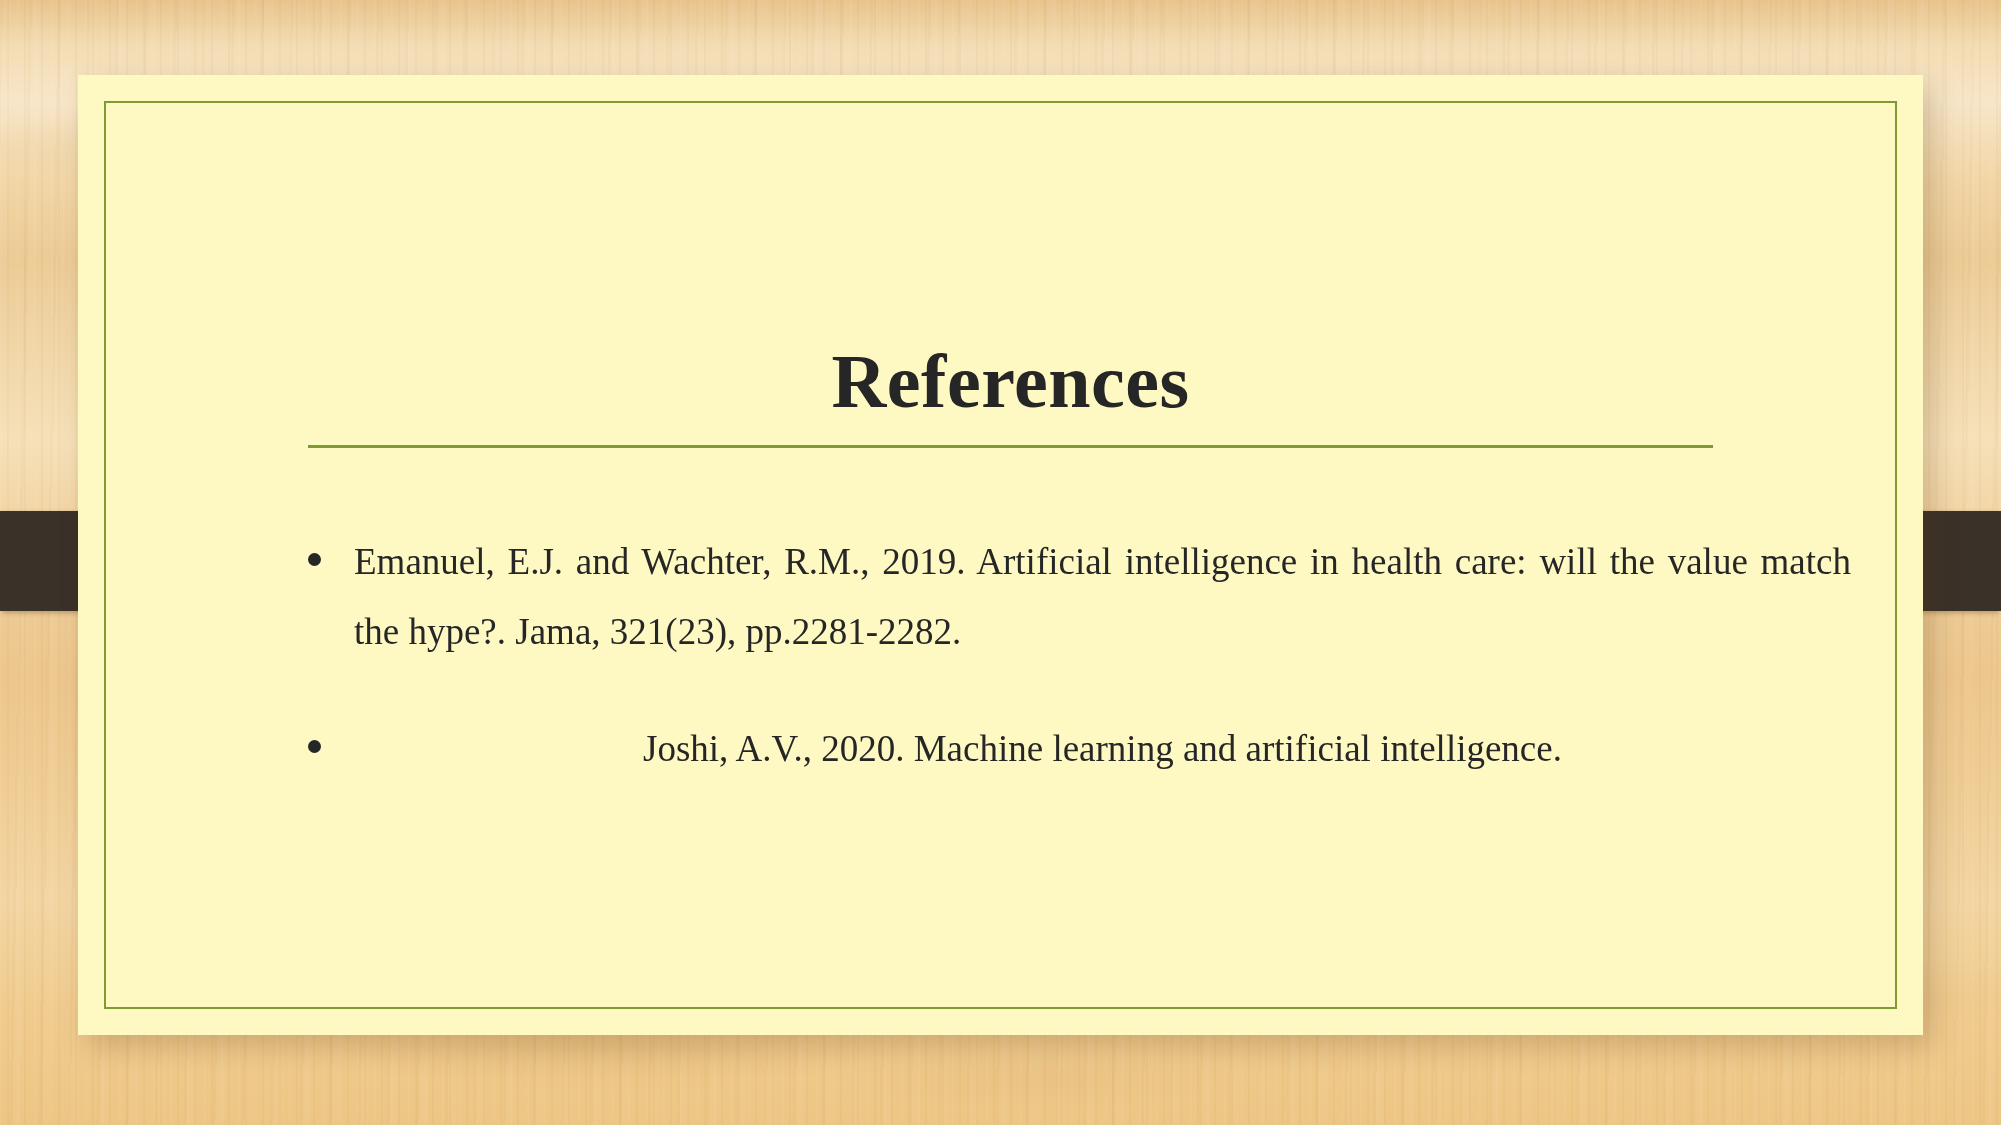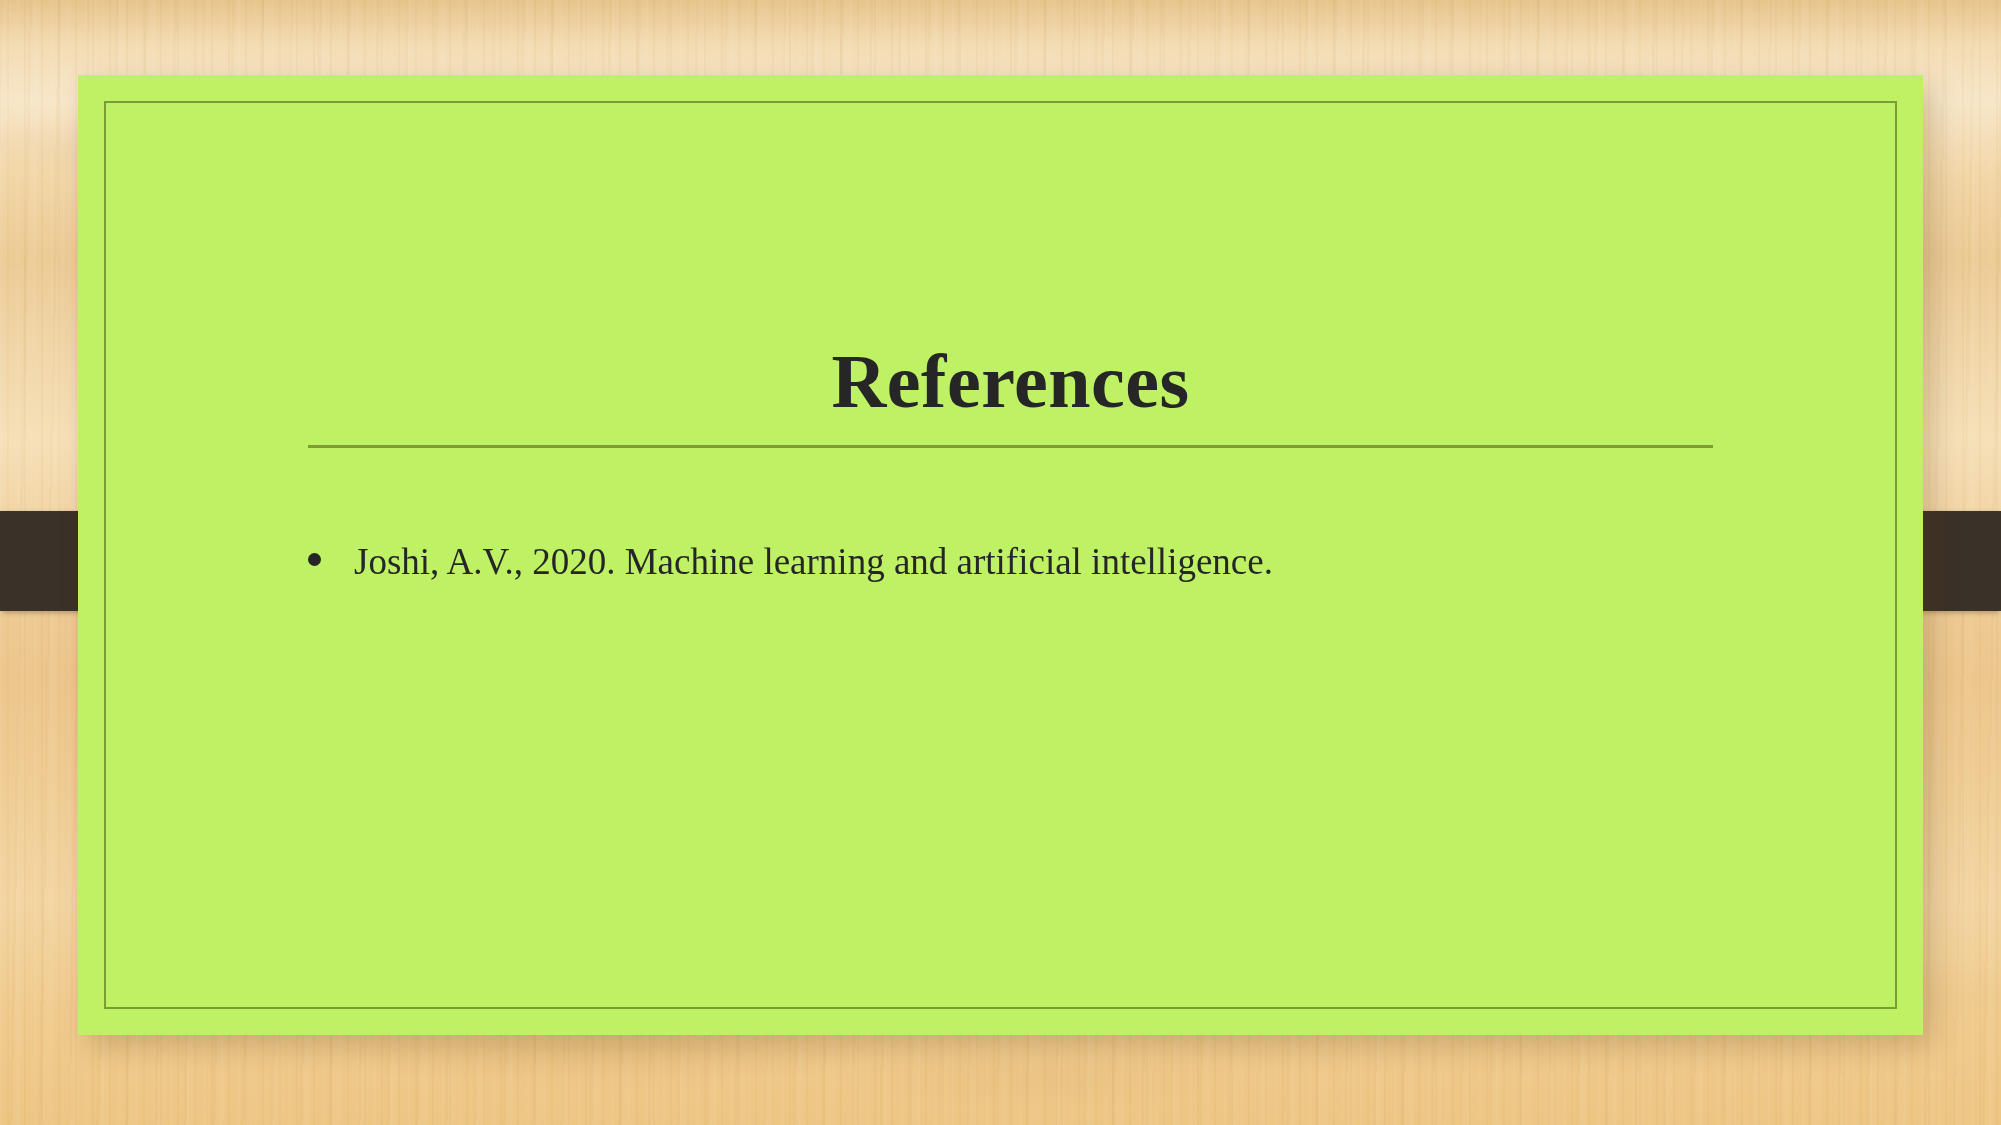--- a/index.html
+++ b/index.html
@@ -80,21 +80,21 @@
       radial-gradient(ellipse 300px 40px at 52% 96%, rgba(175,125,55,0.07), rgba(0,0,0,0) 70%);
   }
 
   
   #content-card {
     position: absolute;
     left: 78px;
     top: 75px;
     width: 1845px;
     height: 960px;
-    background: #bef264;
+    background: #fef9c3;
     box-shadow: 10px 12px 26px rgba(90,60,20,0.22);
   }
 
   #card-inner-border {
     position: absolute;
     left: 26px;
     top: 26px;
     right: 26px;
     bottom: 26px;
     border: 2px solid #7d9a33;
@@ -168,21 +168,21 @@
     font-family: "Liberation Serif", serif;
     font-size: 37px;
     line-height: 1.88;
     color: #262626;
     text-align: justify;
     text-justify: inter-word;
   }
 
   .reference-item:last-child {
     margin-bottom: 0;
-    text-align: left;
+    text-align: center;
   }
 
   .reference-bullet {
     position: absolute;
     left: 2px;
     top: 26px;
     width: 13px;
     height: 13px;
     border-radius: 50%;
     background: #262626;
@@ -207,20 +207,24 @@
 
     <div id="card-inner-border"></div>
 
     <div id="title-block">
       <h1 id="slide-title">References</h1>
       <div id="title-underline"></div>
     </div>
 
     <ul id="reference-list">
 
+      <li class="reference-item">
+        <span class="reference-bullet"></span>
+        <span class="reference-text">Emanuel, E.J. and Wachter, R.M., 2019. Artificial intelligence in health care: will the value match the hype?. Jama, 321(23), pp.2281-2282.</span>
+      </li>
 
 
       <li class="reference-item">
         <span class="reference-bullet"></span>
         <span class="reference-text">Joshi, A.V., 2020. Machine learning and artificial intelligence.</span>
       </li>
 
     </ul>
 
   </div>

